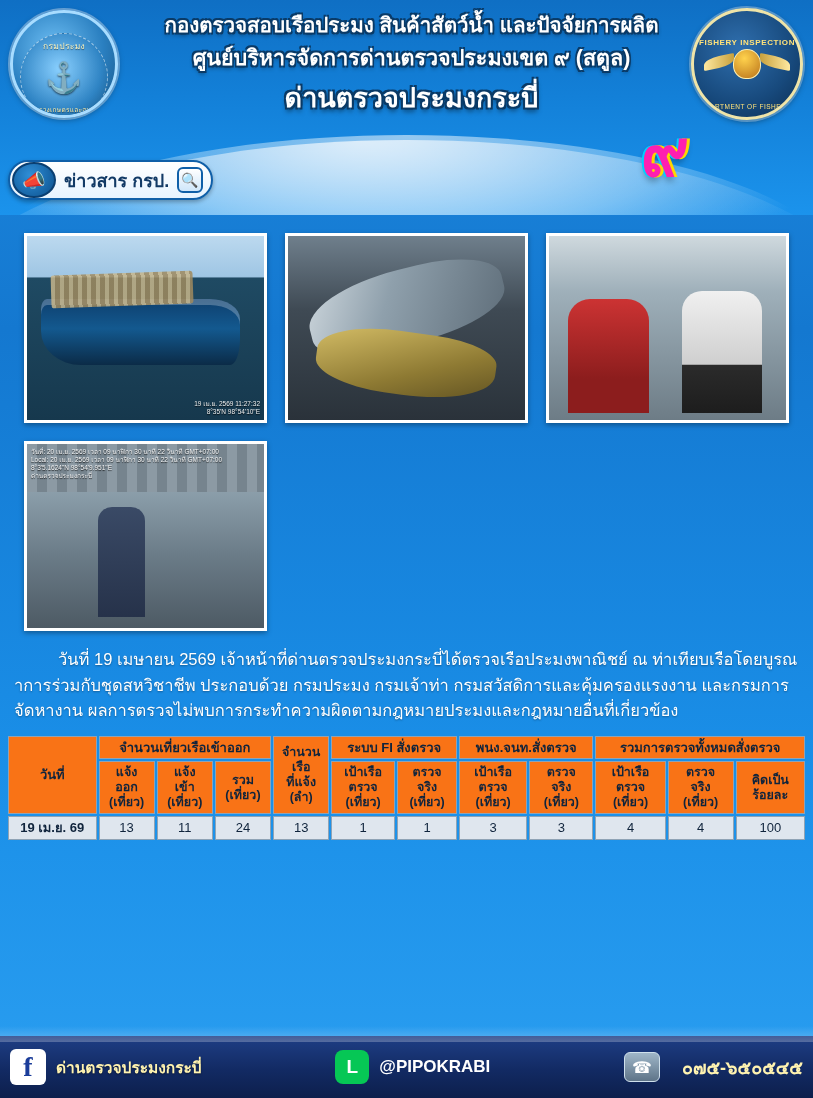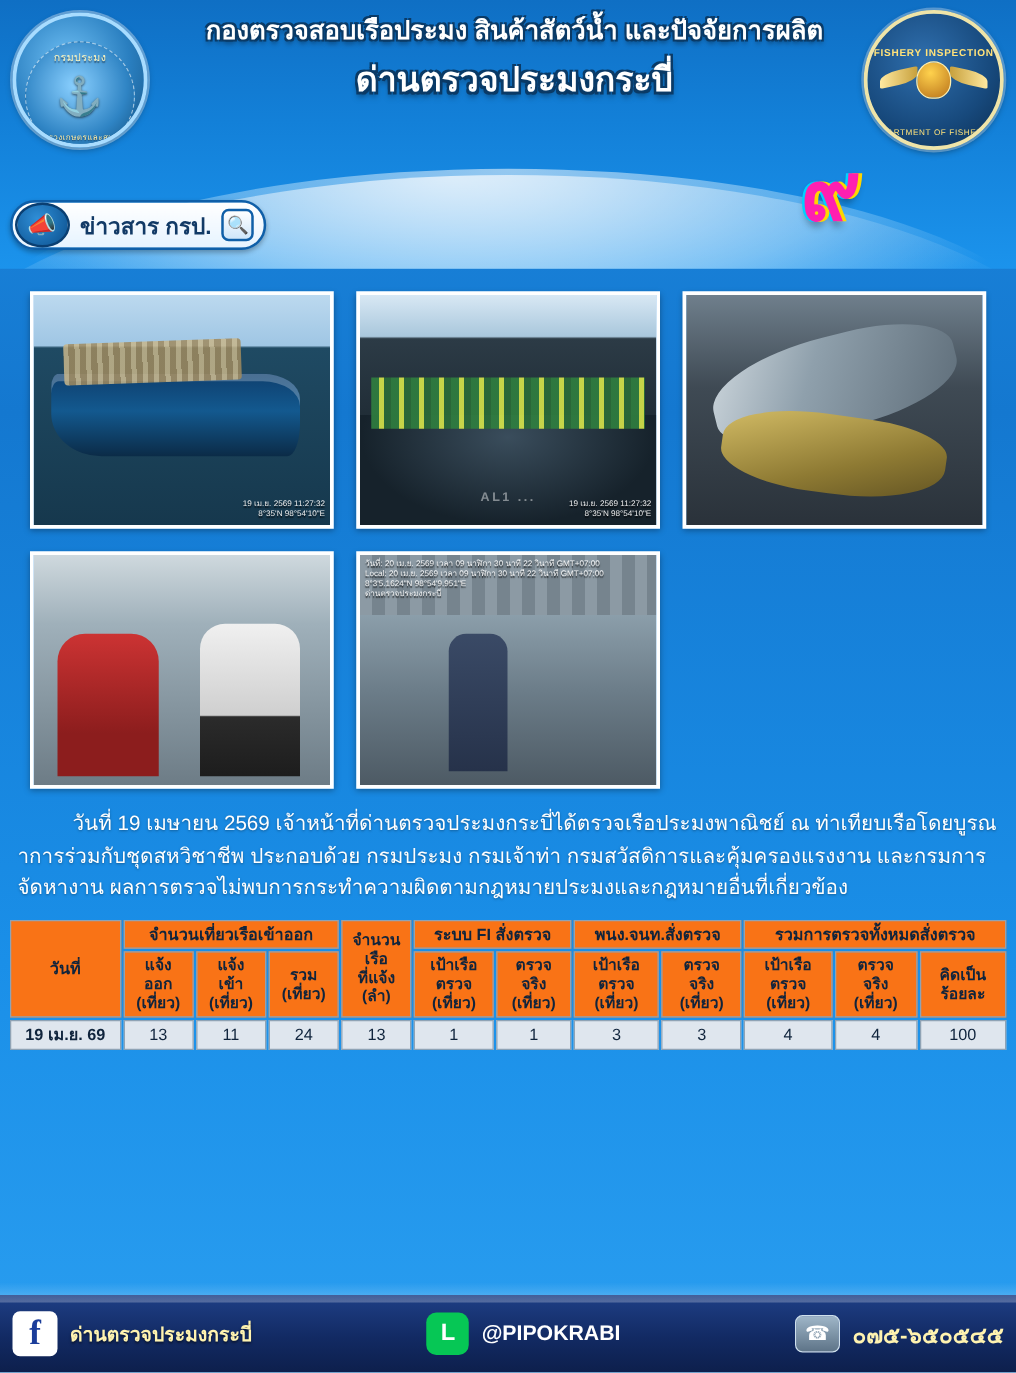--- a/index.html
+++ b/index.html
@@ -318,21 +318,21 @@
     font-size: 19px; font-weight: bold;
   }
   .line-id { color: #ffffff; font-size: 17px; font-weight: bold; white-space: nowrap; }
   .phone-icon {
     width: 36px; height: 30px; border-radius: 6px;
     background: linear-gradient(180deg,#9fb6c8,#5e7488);
     display: flex; align-items: center; justify-content: center;
     color: #ffffff; font-size: 16px;
     border: 1px solid #cfe0ec;
   }
-  .phone-num { color: #fff3b0; font-size: 18px; font-weight: bold; white-space: nowrap; }
+  .phone-num { color: #fff3b0; font-size: 18px; font-weight: bold; white-space: nowrap; margin-left: 12px; }
   .spacer { flex: 1; }
 </style>
 </head>
 <body>
 
 <div class="header">
   <div class="header-wave"></div>
   <div class="header-wave2"></div>
 
   <div class="seal">
@@ -346,41 +346,37 @@
   <div class="badge">
     <div class="badge-top">FISHERY INSPECTION</div>
     <div class="badge-wings">
       <div class="badge-core"></div>
     </div>
     <div class="badge-bottom">DEPARTMENT OF FISHERIES</div>
   </div>
 
   <div class="header-titles">
     <div class="title-line1">กองตรวจสอบเรือประมง สินค้าสัตว์น้ำ และปัจจัยการผลิต</div>
+    <div class="title-line2">ศูนย์บริหารจัดการด่านตรวจประมงเขต ๙ (สตูล)</div>
     <div class="title-line3">ด่านตรวจประมงกระบี่</div>
   </div>
 
   <div class="big-nine">๙</div>
 
   <div class="news-pill">
     <div class="megaphone">📣</div>
     <div class="news-text">ข่าวสาร กรป.</div>
     <div class="news-search">🔍</div>
   </div>
 </div>
 
 <div class="photos">
   <div class="photo ph1">
     <div class="stamp" style="white-space: pre-line;">19 เม.ย. 2569 11:27:32
 8°35'N 98°54'10"E</div>
-  </div>
-  <div class="photo ph2">
-    <div class="stamp" style="white-space: pre-line;">19 เม.ย. 2569 11:27:32
-8°35'N 98°54'10"E</div>
-    <div class="wm">AL1 ...</div>
   </div>
   <div class="photo ph3">
     <div class="stamp" style="white-space: pre-line;"></div>
   </div>
   <div class="photo ph4">
     <div class="stamp" style="white-space: pre-line;"></div>
   </div>
   <div class="photo ph6">
     <div class="stamp tl" style="white-space: pre-line;">วันที่: 20 เม.ย. 2569 เวลา 09 นาฬิกา 30 นาที 22 วินาที GMT+07:00
 Local: 20 เม.ย. 2569 เวลา 09 นาฬิกา 30 นาที 22 วินาที GMT+07:00

